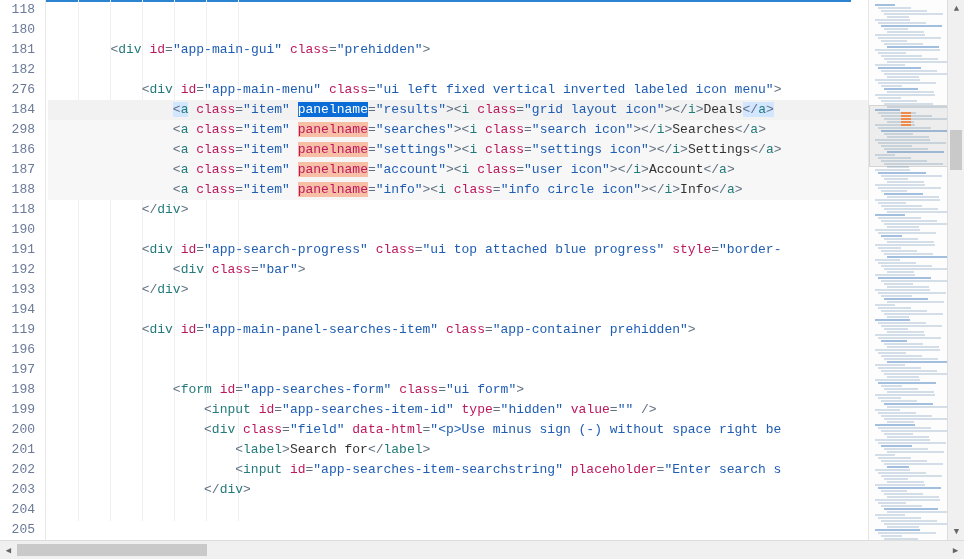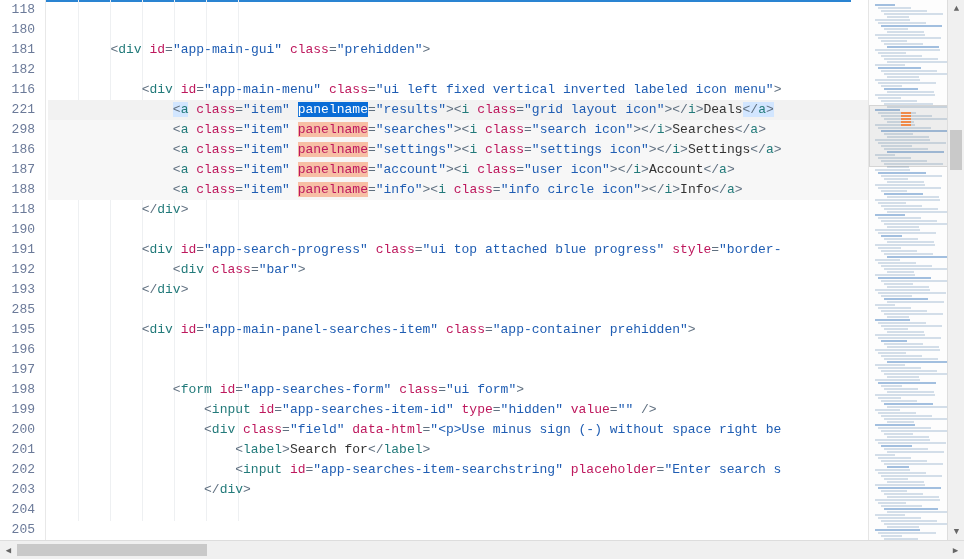--- a/index.html
+++ b/index.html
@@ -149,33 +149,33 @@
 </head>
 <body>
 
 <div class="editor-wrap">
   <div class="topline"></div>
   <div class="gutter" id="gutter">
       <div class="ln">118</div>
       <div class="ln">180</div>
       <div class="ln">181</div>
       <div class="ln">182</div>
-      <div class="ln">116</div>
-      <div class="ln">221</div>
+      <div class="ln">276</div>
+      <div class="ln">184</div>
       <div class="ln">298</div>
       <div class="ln">186</div>
       <div class="ln">187</div>
       <div class="ln">188</div>
       <div class="ln">118</div>
       <div class="ln">190</div>
       <div class="ln">191</div>
       <div class="ln">192</div>
       <div class="ln">193</div>
-      <div class="ln">285</div>
-      <div class="ln">195</div>
+      <div class="ln">194</div>
+      <div class="ln">119</div>
       <div class="ln">196</div>
       <div class="ln">197</div>
       <div class="ln">198</div>
       <div class="ln">199</div>
       <div class="ln">200</div>
       <div class="ln">201</div>
       <div class="ln">202</div>
       <div class="ln">203</div>
       <div class="ln">204</div>
       <div class="ln">205</div>

